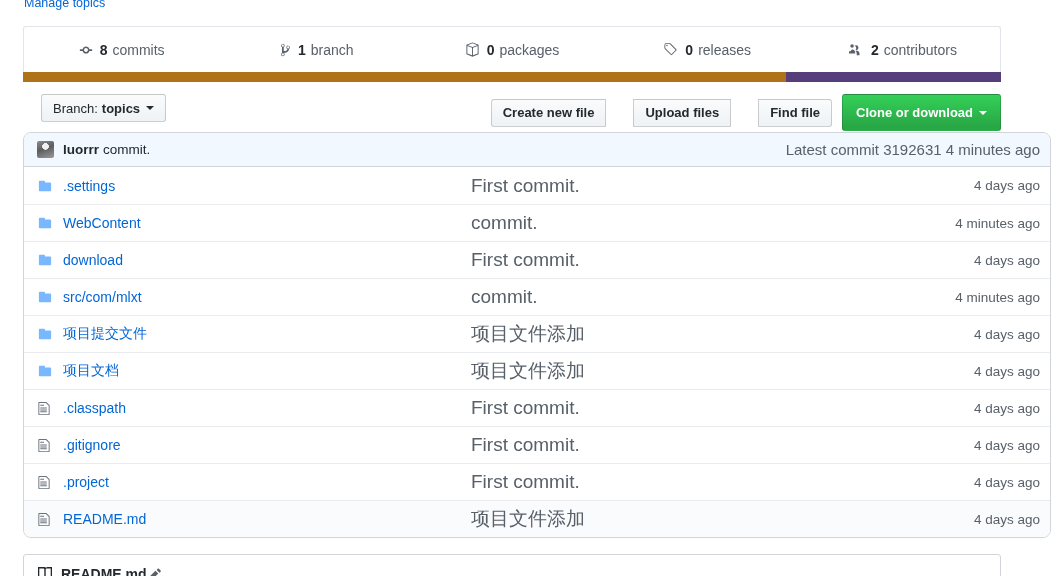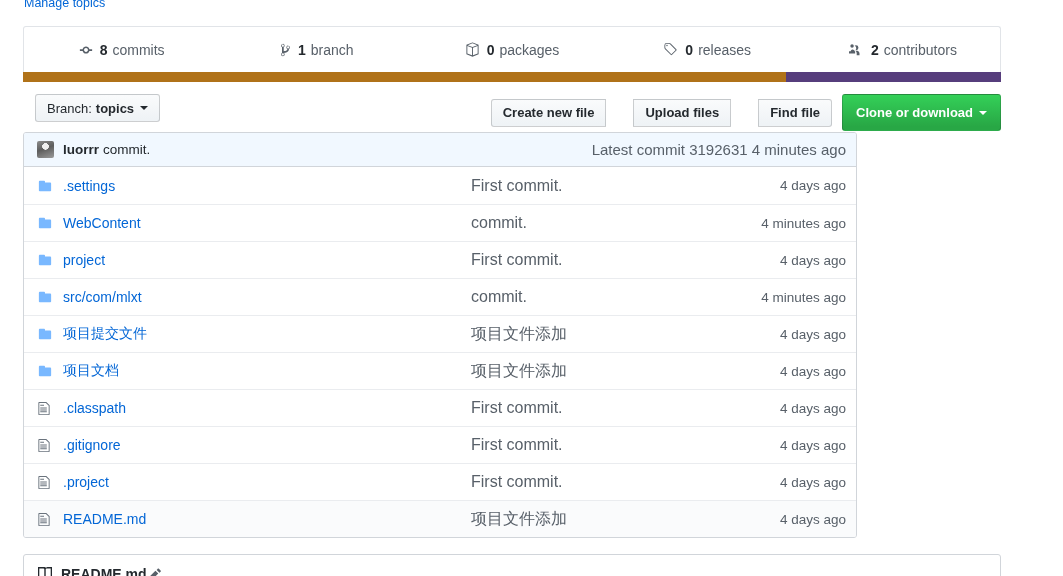--- a/index.html
+++ b/index.html
@@ -93,21 +93,21 @@
     background: linear-gradient(-180deg, #fafbfc 0%, #eff3f6 90%);
     font-size: 13px;
     font-weight: bold;
     color: #24292e;
     cursor: pointer;
     box-sizing: border-box;
     white-space: nowrap;
   }
   .btn-branch {
     position: absolute;
-    left: 12px;
+    left: 18px;
     top: 0;
     font-weight: normal;
   }
   .btn-branch .bold { font-weight: bold; margin-left: 4px;}
   .caret {
     display: inline-block;
     width: 0; height: 0;
     margin-left: 6px;
     border-left: 4px solid transparent;
     border-right: 4px solid transparent;
@@ -138,23 +138,23 @@
     height: 37px;
     padding: 0 13px;
     font-size: 13px;
   }
 
   
   .file-wrap {
     position: absolute;
     left: 23px;
     top: 132px;
-    width: 834px;
+    width: 1028px;
     border: 1px solid #d1d5da;
-    border-radius: 3px;
+    border-radius: 8px;
     background: #fff;
     box-sizing: border-box;
     overflow: hidden;
   }
   .commit-bar {
     display: flex;
     align-items: center;
     height: 33px;
     background: #f1f8ff;
     border-bottom: 1px solid #d1d5da;
@@ -201,21 +201,21 @@
     text-overflow: ellipsis;
   }
   .row .name-cell a {
     color: #0366d6;
     text-decoration: none;
     cursor: pointer;
   }
   .row .msg-cell {
     flex: 1 1 auto;
     color: #586069;
-    font-size: 16px;
+    font-size: 19px;
     overflow: hidden;
     white-space: nowrap;
     text-overflow: ellipsis;
     cursor: pointer;
   }
   .row .age-cell {
     flex: none;
     width: 120px;
     text-align: right;
     color: #586069;
@@ -368,21 +368,21 @@
           <div class="name-cell"><a>WebContent</a></div>
           <div class="msg-cell">commit.</div>
           <div class="age-cell">4 minutes ago</div>
         </div>
         <div class="row">
           <div class="icon-cell">
             <svg class="folder" width="16" height="14" viewBox="0 0 14 16">
               <path d="M13 4H7V3c0-.66-.31-1-1-1H1c-.55 0-1 .45-1 1v10c0 .55.45 1 1 1h12c.55 0 1-.45 1-1V5c0-.55-.45-1-1-1z"></path>
             </svg>
           </div>
-          <div class="name-cell"><a>project</a></div>
+          <div class="name-cell"><a>download</a></div>
           <div class="msg-cell">First commit.</div>
           <div class="age-cell">4 days ago</div>
         </div>
         <div class="row">
           <div class="icon-cell">
             <svg class="folder" width="16" height="14" viewBox="0 0 14 16">
               <path d="M13 4H7V3c0-.66-.31-1-1-1H1c-.55 0-1 .45-1 1v10c0 .55.45 1 1 1h12c.55 0 1-.45 1-1V5c0-.55-.45-1-1-1z"></path>
             </svg>
           </div>
           <div class="name-cell"><a>src/com/mlxt</a></div>

